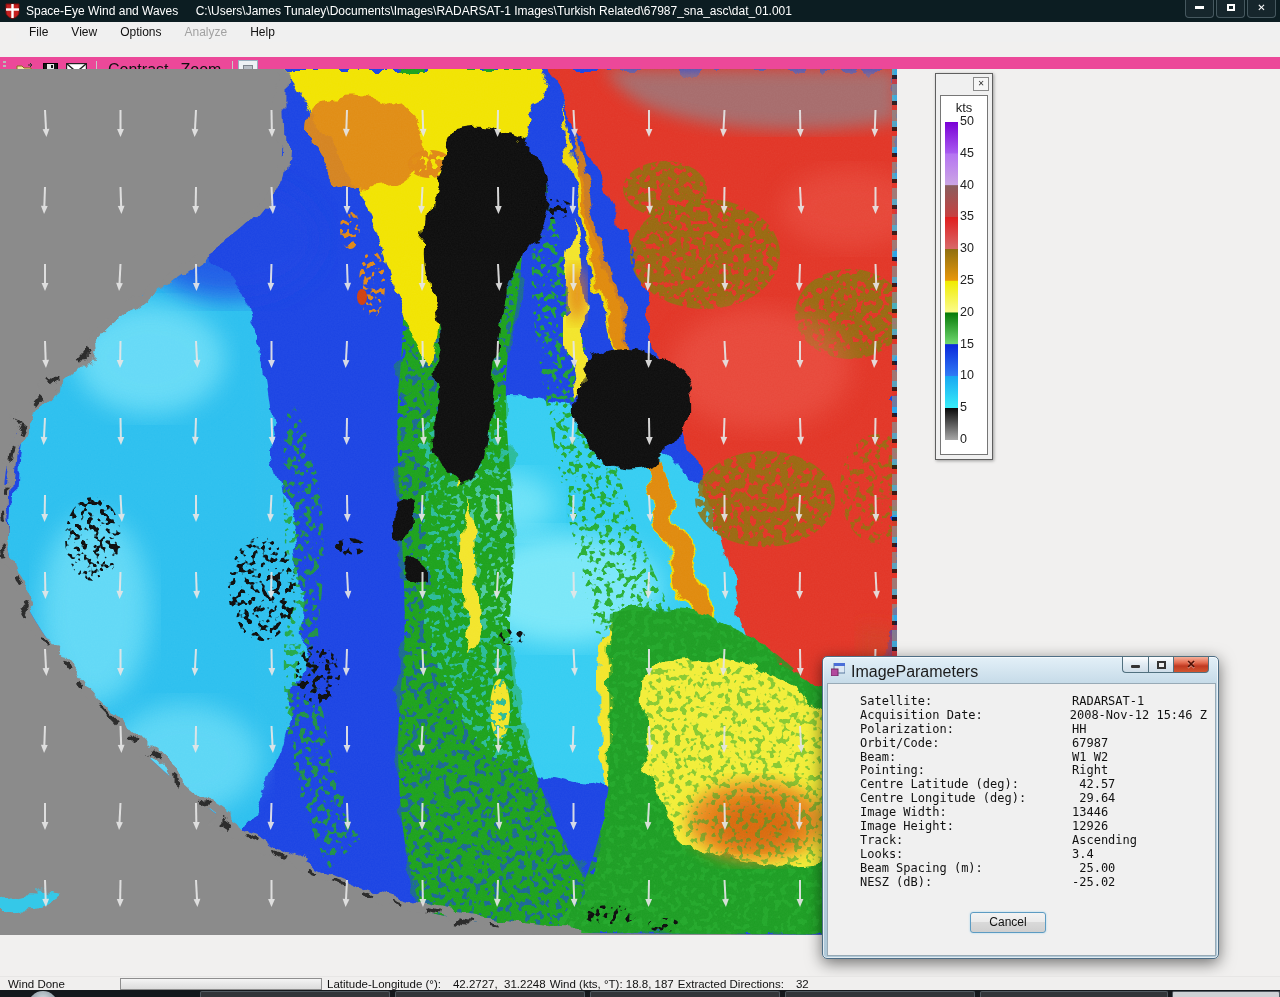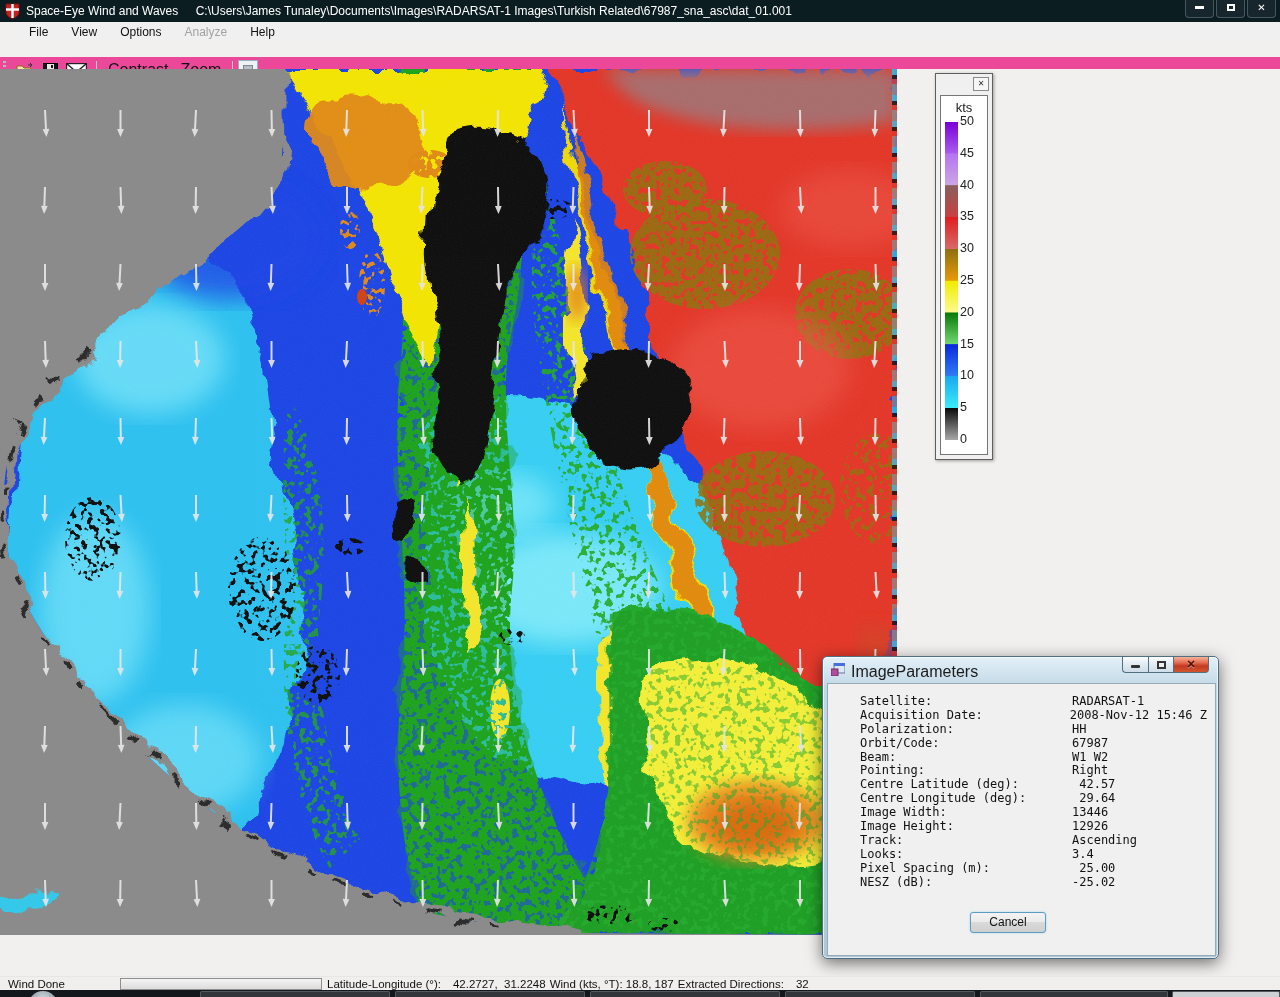--- a/index.html
+++ b/index.html
@@ -861,21 +861,21 @@
           <div class="prow"><span class="plabel">Polarization:</span><span class="pvalue">HH</span></div>
           <div class="prow"><span class="plabel">Orbit/Code:</span><span class="pvalue">67987</span></div>
           <div class="prow"><span class="plabel">Beam:</span><span class="pvalue">W1 W2</span></div>
           <div class="prow"><span class="plabel">Pointing:</span><span class="pvalue">Right</span></div>
           <div class="prow"><span class="plabel">Centre Latitude (deg):</span><span class="pvalue"> 42.57</span></div>
           <div class="prow"><span class="plabel">Centre Longitude (deg):</span><span class="pvalue"> 29.64</span></div>
           <div class="prow"><span class="plabel">Image Width:</span><span class="pvalue">13446</span></div>
           <div class="prow"><span class="plabel">Image Height:</span><span class="pvalue">12926</span></div>
           <div class="prow"><span class="plabel">Track:</span><span class="pvalue">Ascending</span></div>
           <div class="prow"><span class="plabel">Looks:</span><span class="pvalue">3.4</span></div>
-          <div class="prow"><span class="plabel">Pixel Spacing (m):</span><span class="pvalue"> 25.00</span></div>
+          <div class="prow"><span class="plabel">Beam Spacing (m):</span><span class="pvalue"> 25.00</span></div>
           <div class="prow"><span class="plabel">NESZ (dB):</span><span class="pvalue">-25.02</span></div>
         </div>
       <div id="cancel-btn">Cancel</div>
     </div>
   </div>
 </div>
 
 <div id="statusbar">
   <span id="status-left">Wind Done</span>
   <div id="progress"></div>

